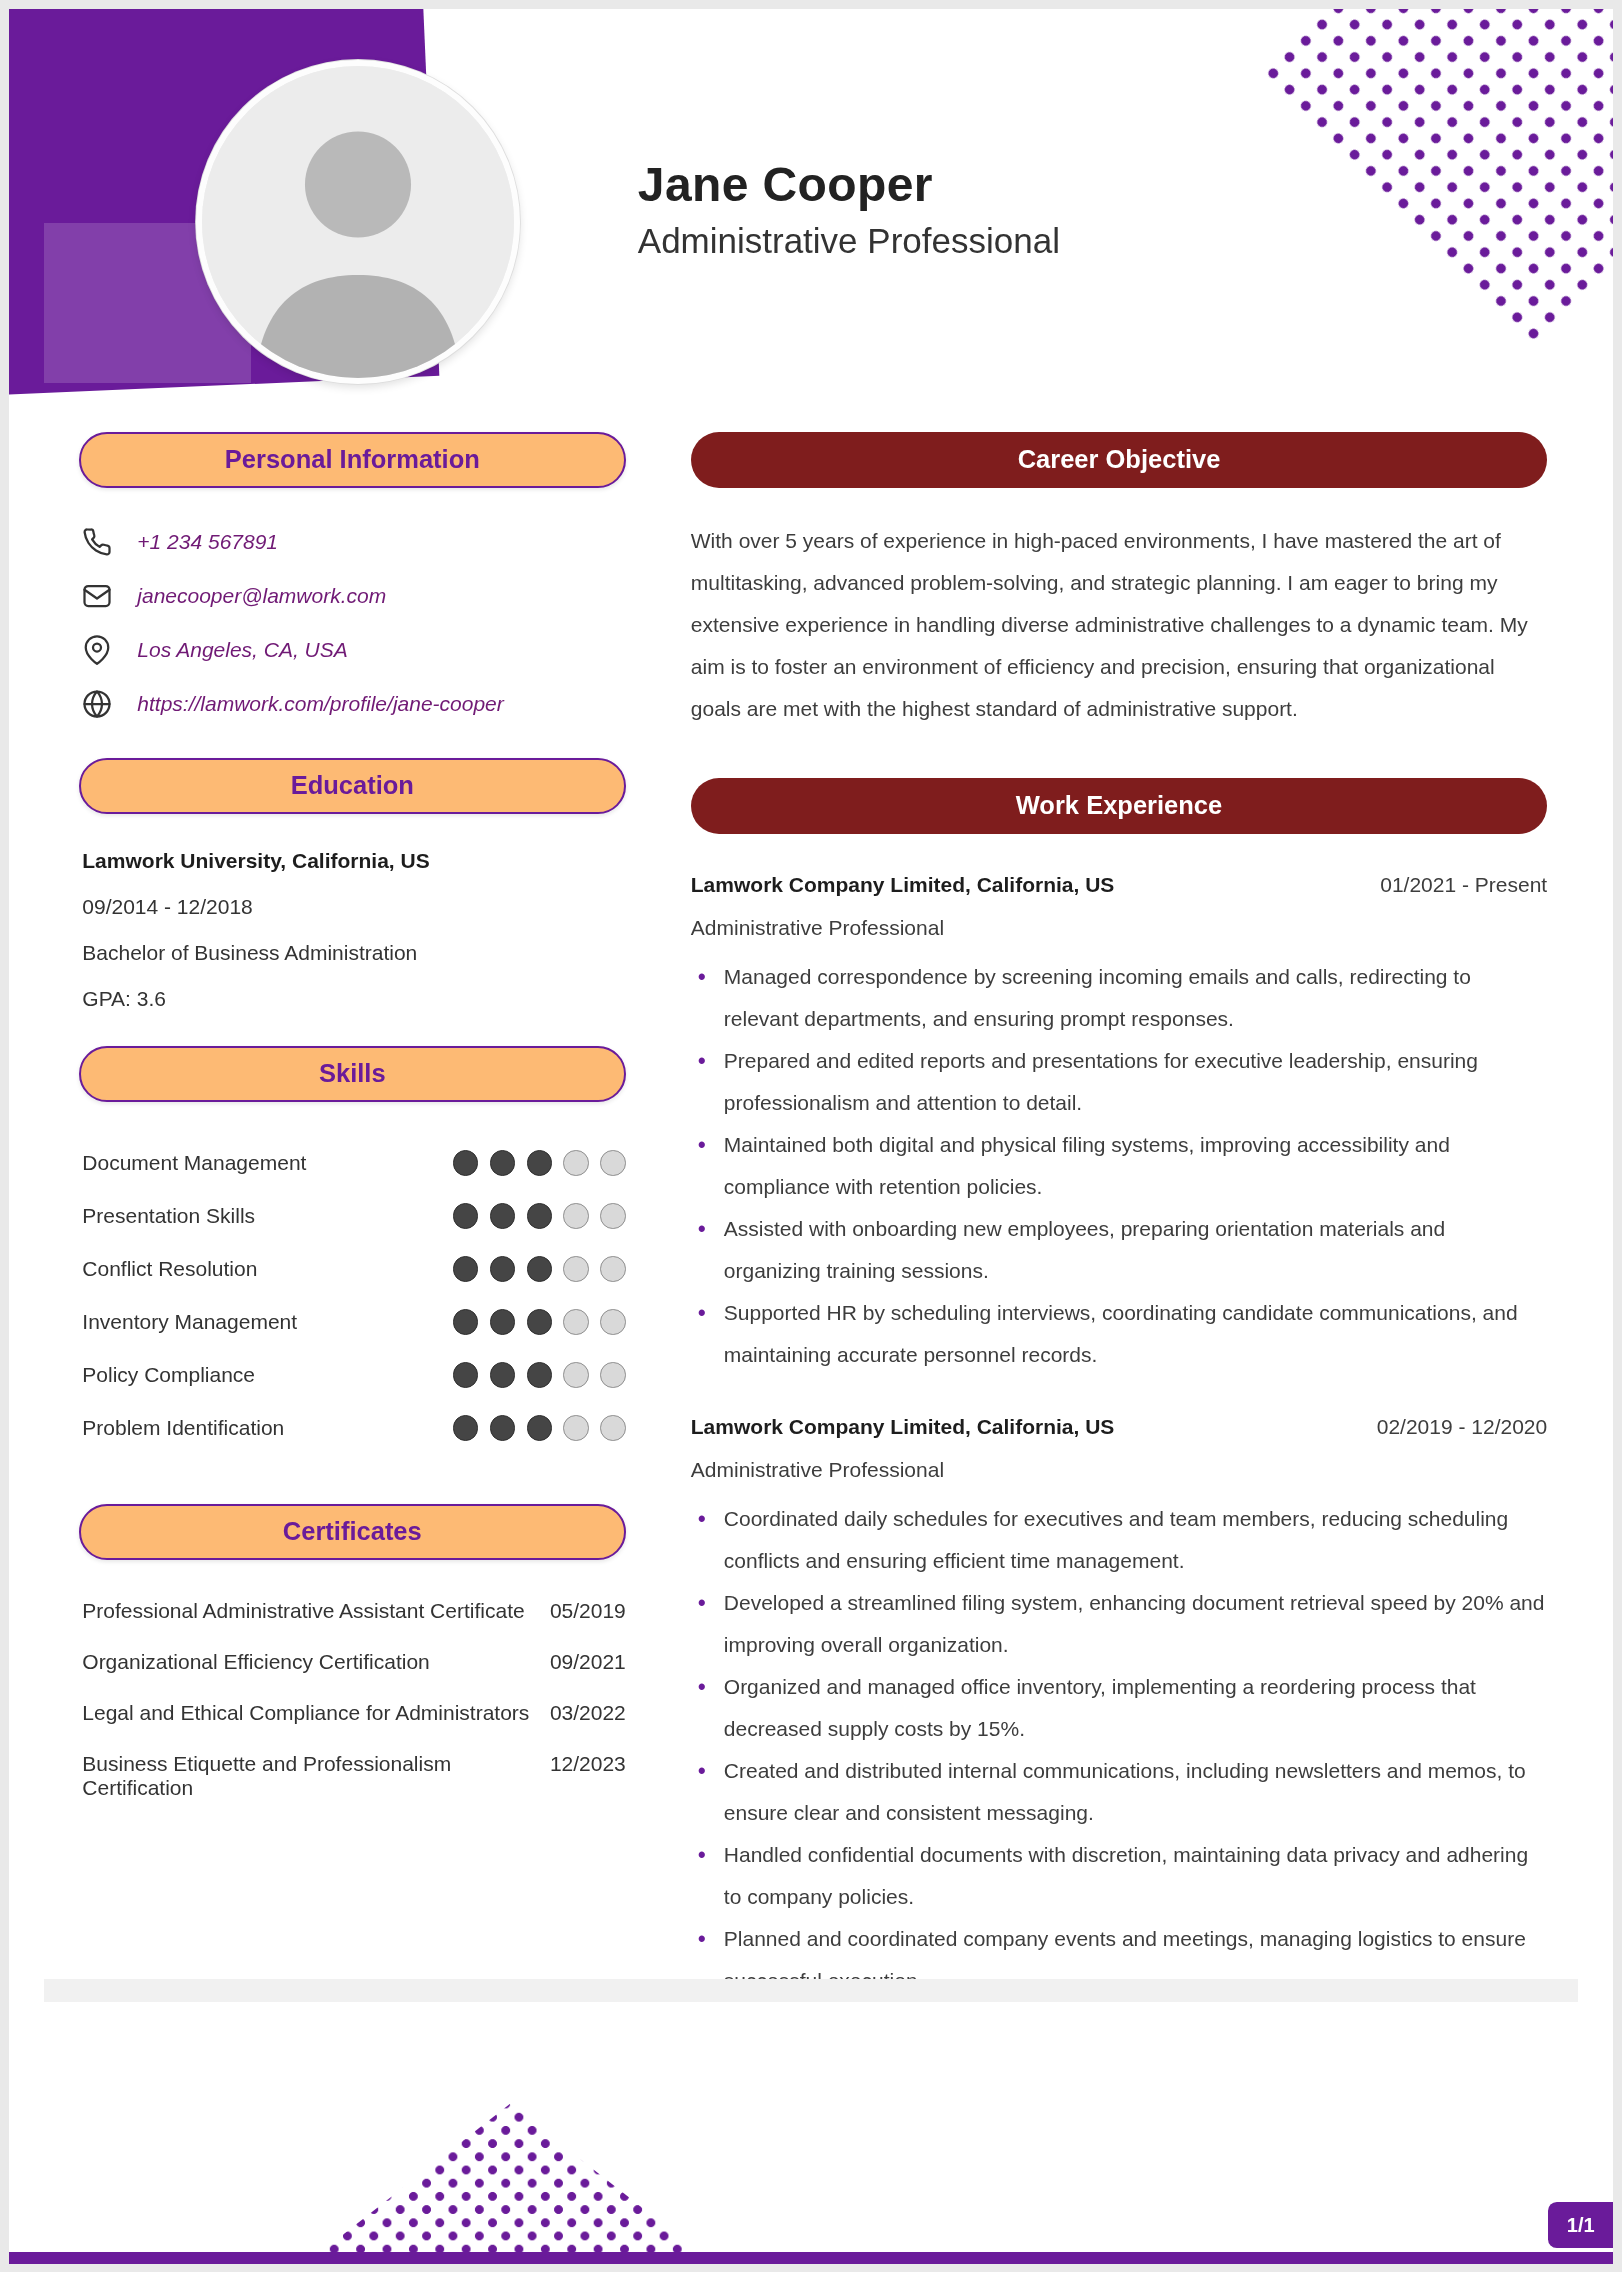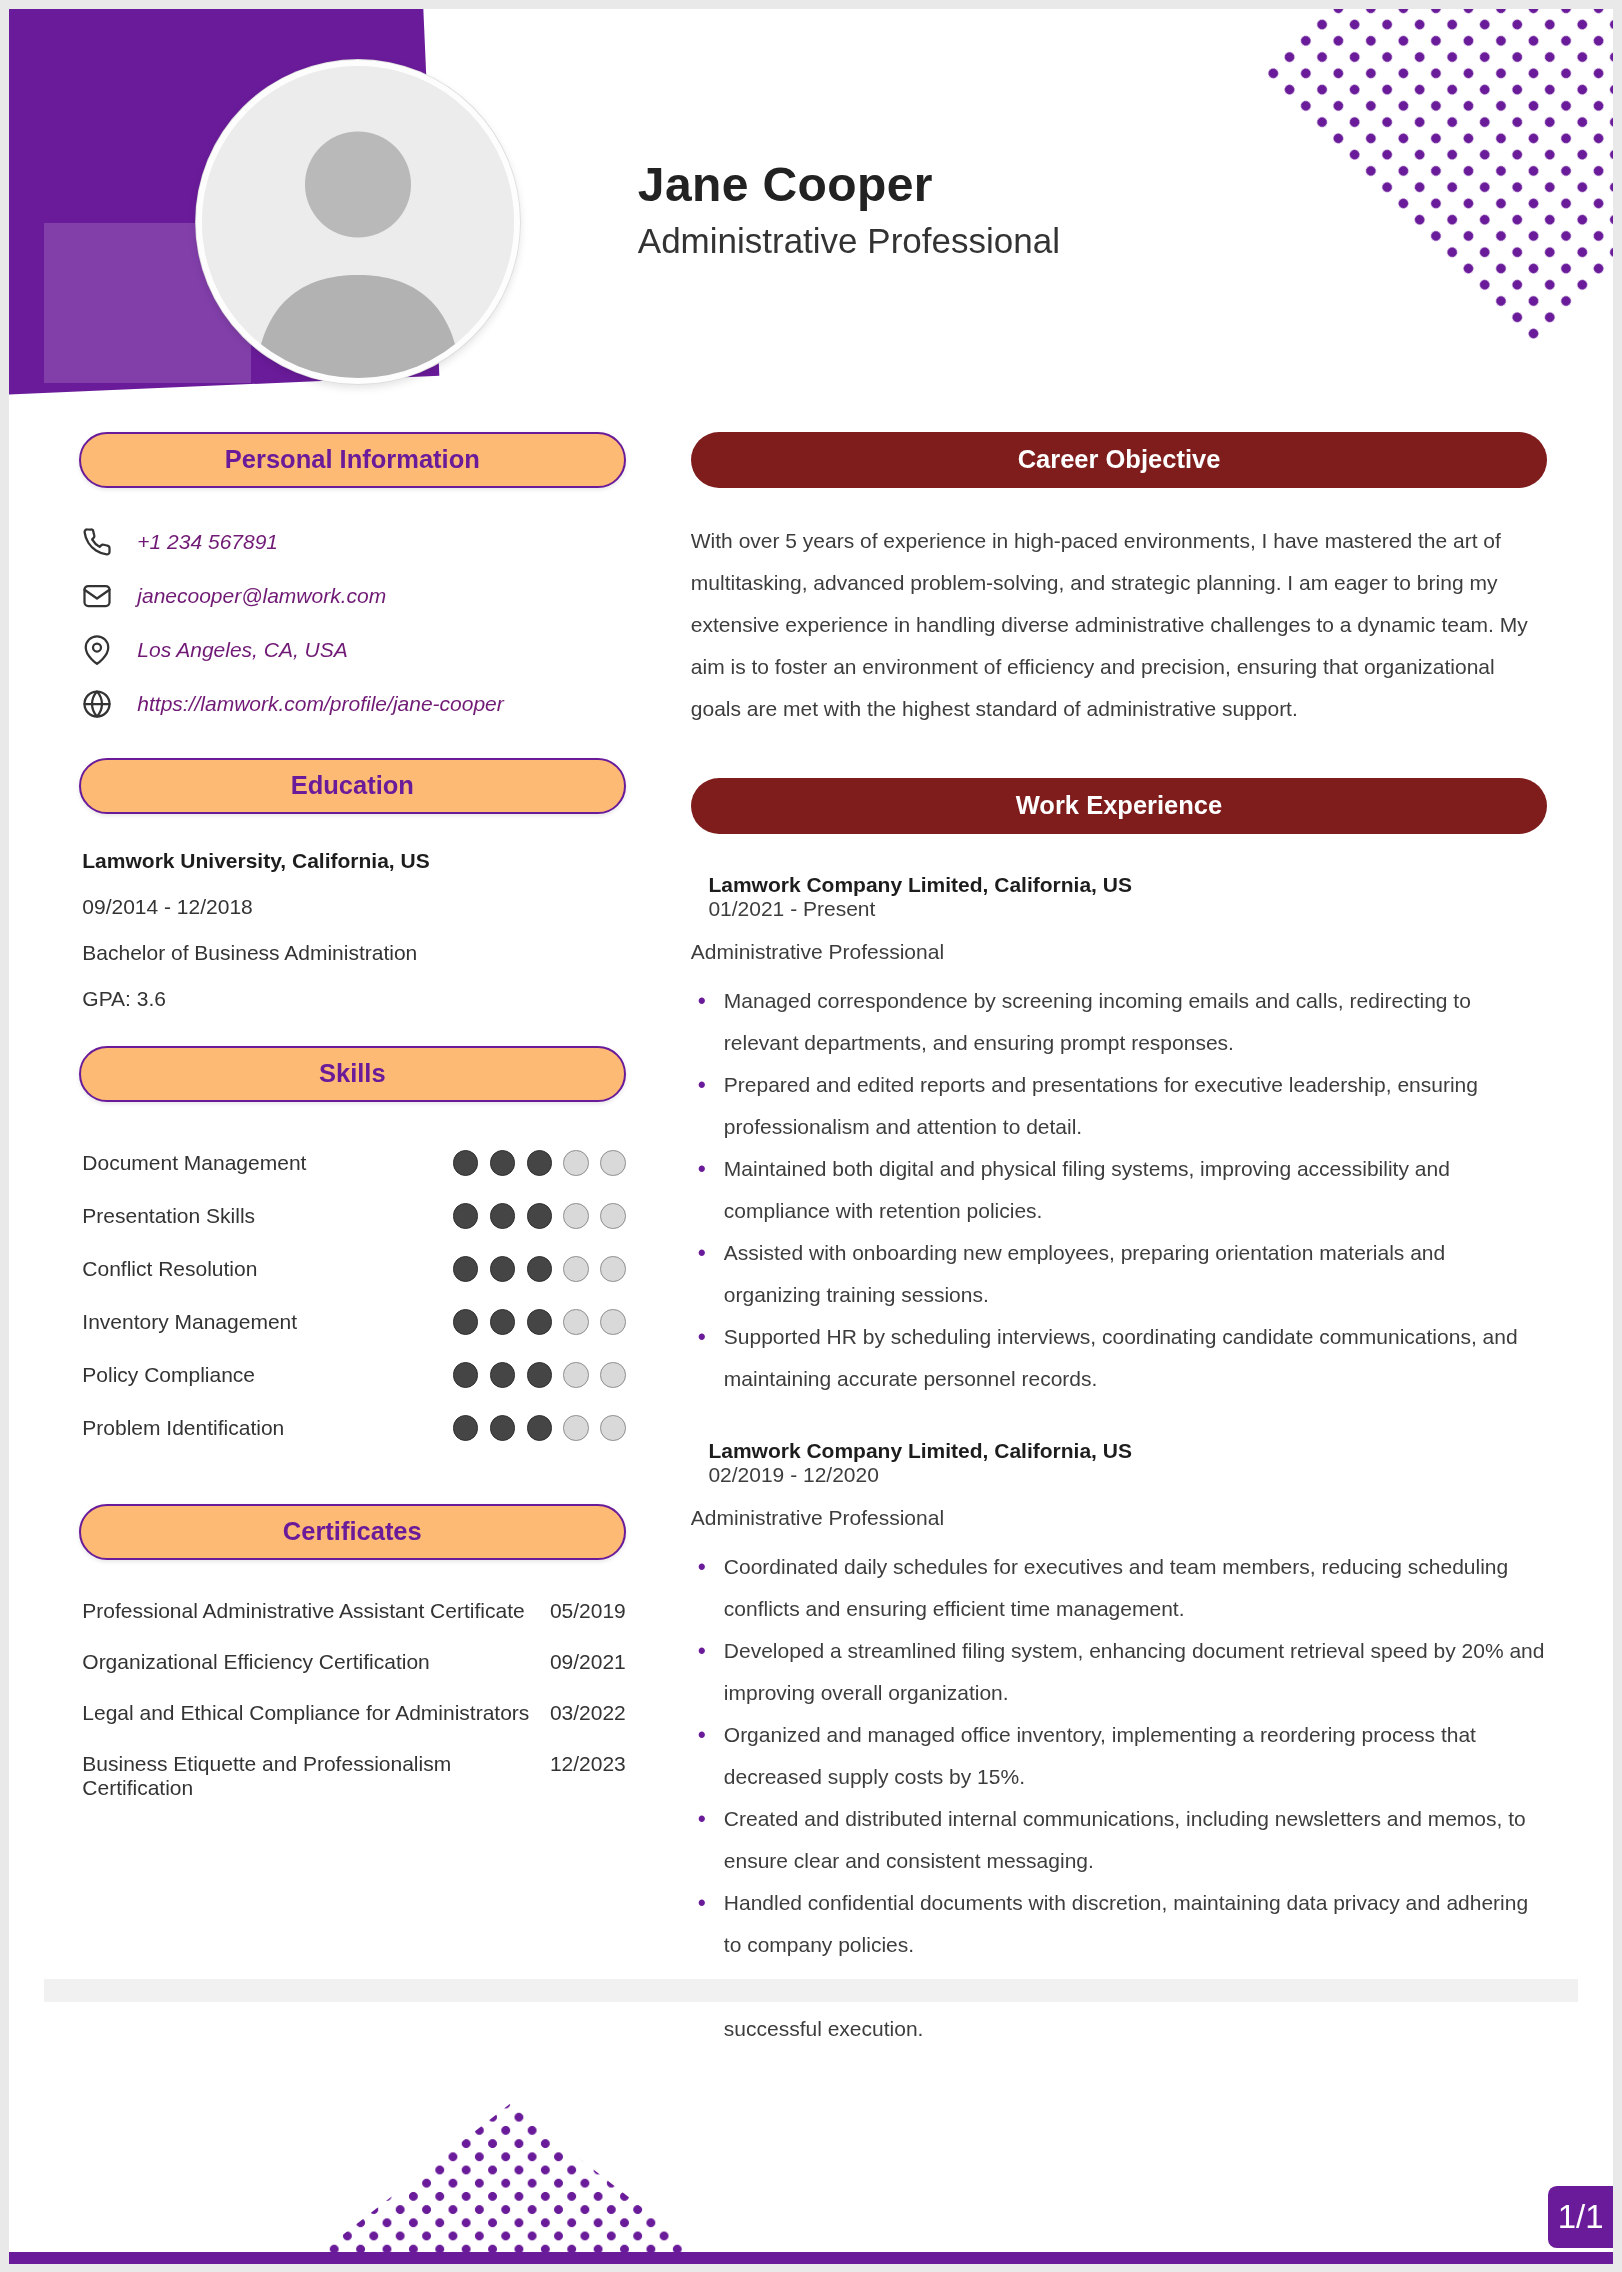--- a/index.html
+++ b/index.html
@@ -65,41 +65,41 @@
   .sec-certs { margin-top:49px; }
   .cert-list { margin-top:39px; padding-left:3.5px; }
   .cert-row { display:flex; justify-content:space-between; align-items:baseline; margin-bottom:27px; }
   .cert-name { font-size:21px; color:#333; }
   .cert-date { font-size:21px; color:#333; flex:none; margin-left:17.6px; }
 
   
   .objective { margin-top:32px; font-size:21px; line-height:42px; color:#3d3d3d; }
   .sec-work { margin-top:48px; }
   .job { margin-top:39px; }
-  .job-head { display:flex; justify-content:space-between; align-items:baseline;flex-direction:column; }
+  .job-head { display:flex; justify-content:space-between; align-items:baseline; }
   .job-company { font-size:21px; font-weight:700; color:#1d1d1d; }
   .job-dates { font-size:21px; color:#3d3d3d; flex:none; margin-left:17.6px; }
   .job-role { font-size:21px; color:#3d3d3d; margin-top:19.4px; }
   .bullets { margin-top:16px; }
   .bullet { display:flex; align-items:flex-start; }
   .bullet-dot { flex:none; width:33px; color:#6a1b9a; font-size:23px; line-height:42px; padding-left:7px; }
   .bullet-text { flex:1; font-size:21px; line-height:42px; color:#3d3d3d; }
 
   
   .separator-band { position:absolute; left:35px; right:35px; top:1970px; height:23px; background:#f1f1f1; }
   .dots-triangle { position:absolute; left:312px; bottom:12.3px; width:378px; height:148px;
                    clip-path:polygon(50% 0, 100% 100%, 0 100%);
                    background-image:
                      radial-gradient(circle, #6a1b9a 4px, transparent 4.8px),
                      radial-gradient(circle, #6a1b9a 4px, transparent 4.8px);
                    background-size:26.4px 26.4px; background-position:0 0, 13.2px 13.2px; }
   .footer-bar { position:absolute; left:0; right:0; bottom:0; height:12.3px; background:#6a1b9a; }
-  .page-badge { position:absolute; right:0; bottom:16px; width:65px; height:62px; background:#6a1b9a;
+  .page-badge { position:absolute; right:0; bottom:16px; width:65px; height:46px; background:#6a1b9a;
                 border-radius:8.8px 0 0 8.8px; display:flex; align-items:center; justify-content:center;
-                color:#fff; font-size:33px; font-weight:400; }
+                color:#fff; font-size:20px; font-weight:700; }
 </style>
 </head>
 <body>
 
 <div class="page">
   <div class="sheet">
 
     <div class="header">
       <div class="purple-block"></div>
       <div class="purple-light"></div>

